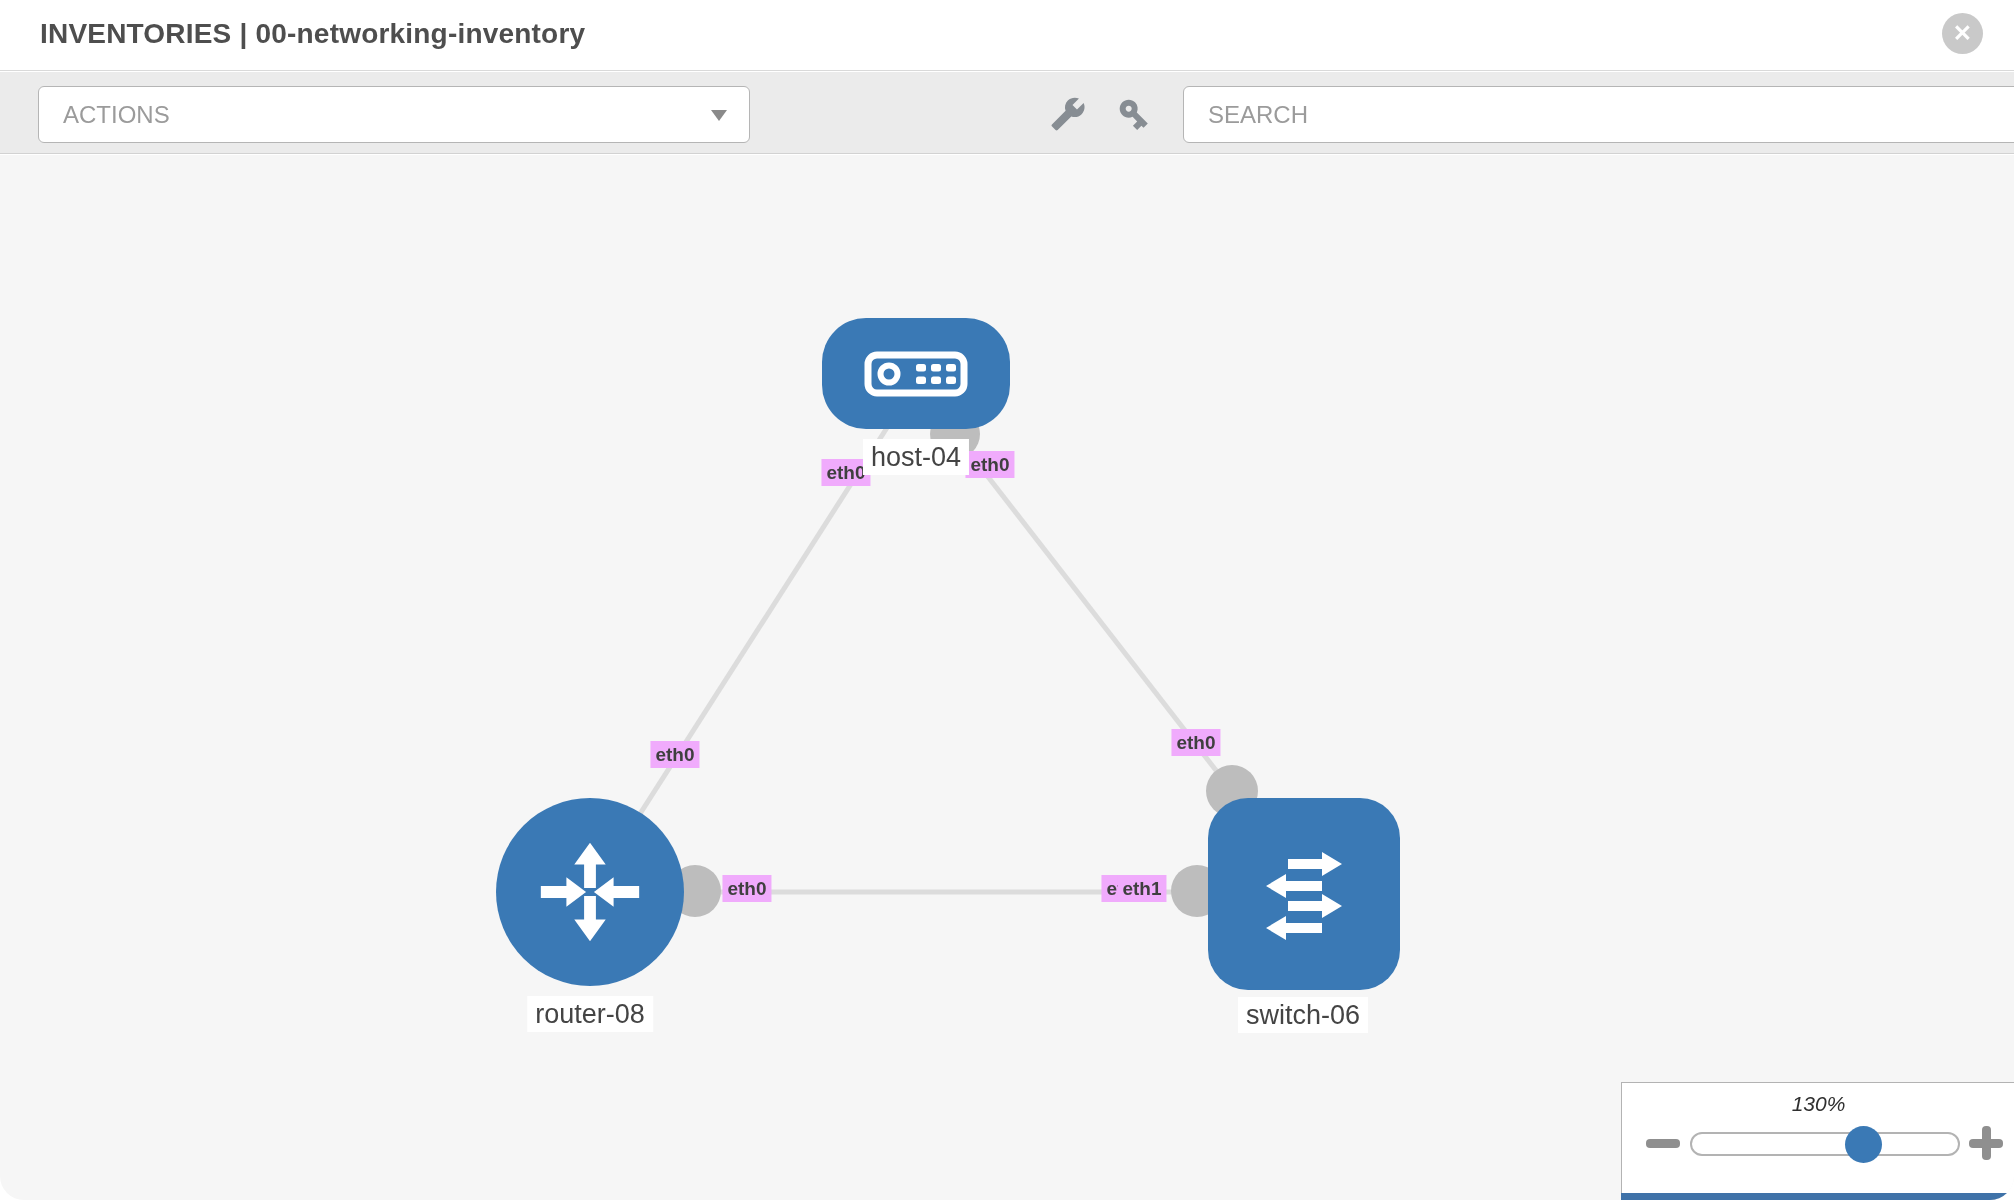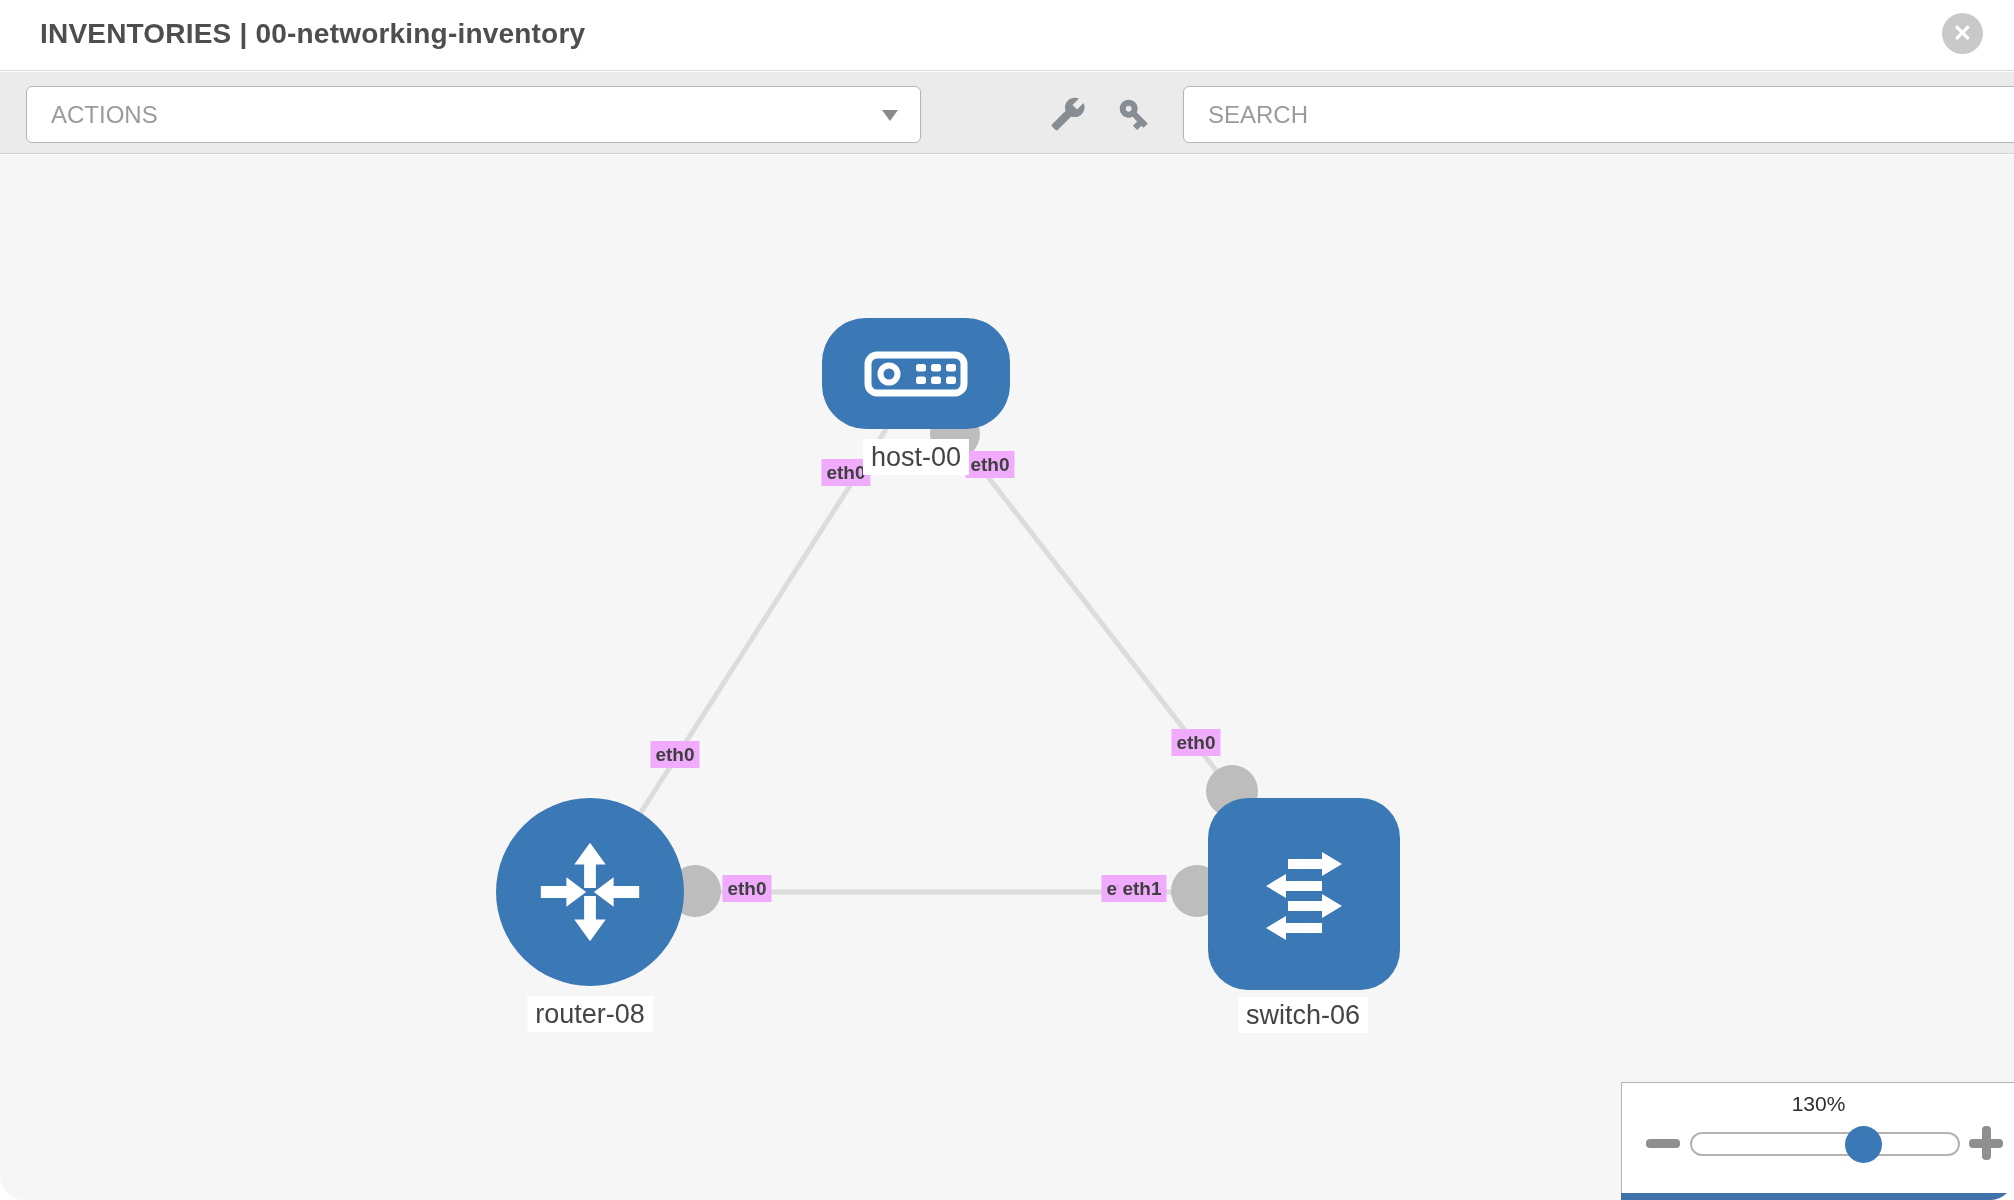--- a/index.html
+++ b/index.html
@@ -8,21 +8,21 @@
   #app { position:relative; width:2014px; height:1200px; background:#fff; overflow:hidden;border-radius:24px; }
 
   
   #header { position:absolute; top:0; left:0; width:2014px; height:71px; background:#fff; border-bottom:1px solid #d9d9d9; z-index:20; }
   #page-title { position:absolute; left:40px; top:18px; font-size:28px; font-weight:bold; color:#4e4e4e; letter-spacing:0.2px; }
   #close-btn { position:absolute; left:1942px; top:13px; width:41px; height:41px; border-radius:50%; background:#c9c9c9; color:#fff; display:flex; align-items:center; justify-content:center; font-size:23px; font-weight:bold; cursor:pointer; }
 
   
   #toolbar { position:absolute; top:72px; left:0; width:2014px; height:82px; background:#ebebeb; border-bottom:1px solid #d2d2d2; z-index:19; }
   .select-box { position:absolute; top:14px; height:57px; background:#fff; border:1px solid #b5b5b5; border-radius:6px; display:flex; align-items:center; padding:0 24px; color:#9b9b9b; font-size:24px; cursor:pointer; }
-  #actions-select { left:26px; width:895px; }
+  #actions-select { left:38px; width:712px; }
   #search-select { left:1183px; width:874px; }
   .caret { position:absolute; right:22px; top:50%; margin-top:-5px; width:0; height:0; border-left:8px solid transparent; border-right:8px solid transparent; border-top:11px solid #8a8a8a; }
   .tool-icon-btn { position:absolute; top:96px; width:36px; height:36px; cursor:pointer; z-index:21; }
   #wrench-btn { left:1050px; }
   #key-btn { left:1116px; }
   .tool-icon-btn svg { width:36px; height:36px; fill:#878d93; }
 
   
   #canvas { position:absolute; top:155px; left:0; width:2014px; height:1045px; background:#f6f6f6; overflow:hidden; }
   #links-svg { position:absolute; top:0; left:0; z-index:1; }
@@ -44,21 +44,21 @@
   #eth-link-b         { left:1196px; top:574px; }
   #eth-link-c-router  { left:747px;  top:720px; }
   #eth-link-c-hidden  { left:1126px; top:720px; }
   #eth-link-c-switch  { left:1142px; top:720px; }
 
   #label-host   { left:916px;  top:284px; }
   #label-router { left:590px;  top:841px; }
   #label-switch { left:1303px; top:842px; }
 
   
-  #zoom-panel { position:absolute; left:1621px; top:1082px; width:394px; height:118px; background:#fff; border:1px solid #b3b3b3; border-right:none; z-index:10; }
+  #zoom-panel { position:absolute; left:1621px; top:1082px; width:394px; height:118px; background:#fff; border:1px solid #b3b3b3; border-right:none; z-index:10;font-style:italic; }
   #zoom-value { position:absolute; left:0; top:9px; width:100%; text-align:center; font-size:21px; color:#2f2f2f; }
   .bar { background:#8f8f8f; border-radius:4px; }
   #zoom-minus { position:absolute; left:24px; top:56px; width:34px; height:9px; cursor:pointer; }
   #zoom-plus { position:absolute; left:347px; top:43px; width:34px; height:34px; cursor:pointer; }
   #zoom-plus .h { position:absolute; left:0; top:13px; width:34px; height:9px; }
   #zoom-plus .v { position:absolute; left:13px; top:0; width:9px; height:34px; }
   #zoom-track { position:absolute; left:68px; top:49px; width:270px; height:24px; background:#fff; border:2px solid #b3b3b3; border-radius:12px; cursor:pointer; }
   #zoom-thumb { position:absolute; left:223px; top:43px; width:37px; height:37px; border-radius:50%; background:#3a79b5; cursor:grab; }
   #zoom-footer-strip { position:absolute; left:1621px; top:1193px; width:393px; height:7px; background:#3f72a8; z-index:11; }
 </style>
@@ -142,21 +142,21 @@
 
     <div id="node-switch" class="node">
       <svg width="120" height="120" viewBox="0 0 120 120" fill="#fff">
         <path d="M98 30 L78 18 L78 25 L44 25 L44 35 L78 35 L78 42 Z"></path>
         <path d="M22 52 L42 40 L42 47 L78 47 L78 57 L42 57 L42 64 Z"></path>
         <path d="M98 72 L78 60 L78 67 L44 67 L44 77 L78 77 L78 84 Z"></path>
         <path d="M22 94 L42 82 L42 89 L78 89 L78 99 L42 99 L42 106 Z"></path>
       </svg>
     </div>
 
-    <span id="label-host" class="node-label">host-00</span>
+    <span id="label-host" class="node-label">host-04</span>
     <span id="label-router" class="node-label">router-08</span>
     <span id="label-switch" class="node-label">switch-06</span>
   </div>
 
   <div id="zoom-panel">
     <div id="zoom-value">130%</div>
     <div id="zoom-minus" class="bar"></div>
     <div id="zoom-track"></div>
     <div id="zoom-thumb"></div>
     <div id="zoom-plus">

